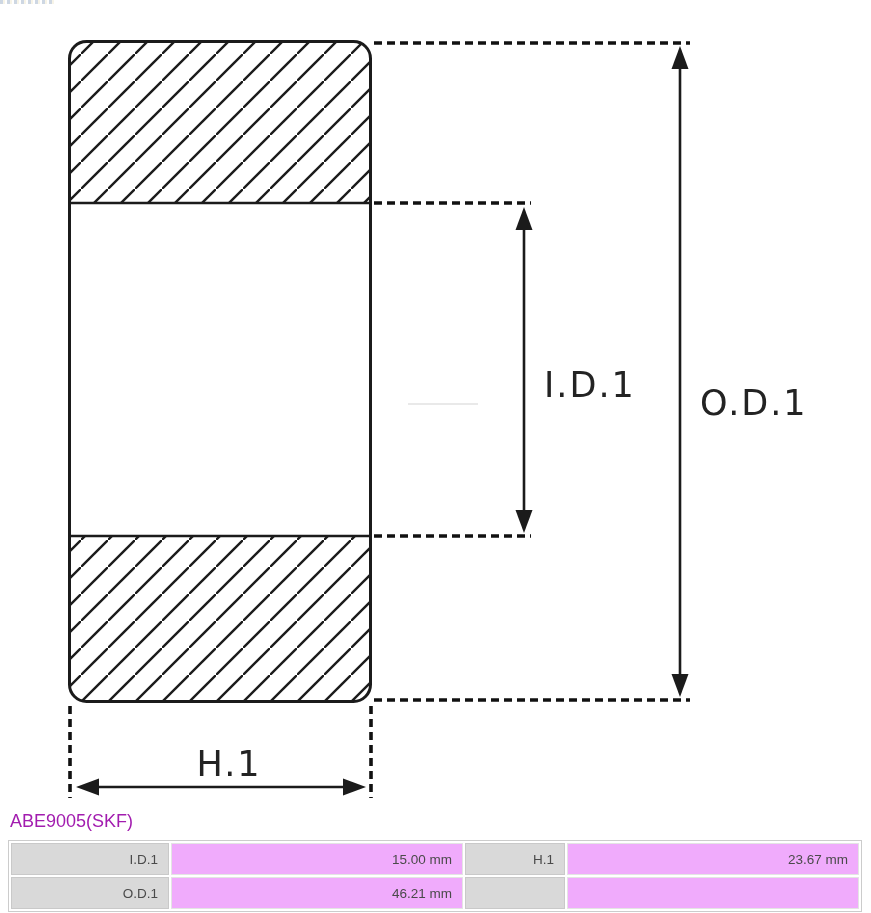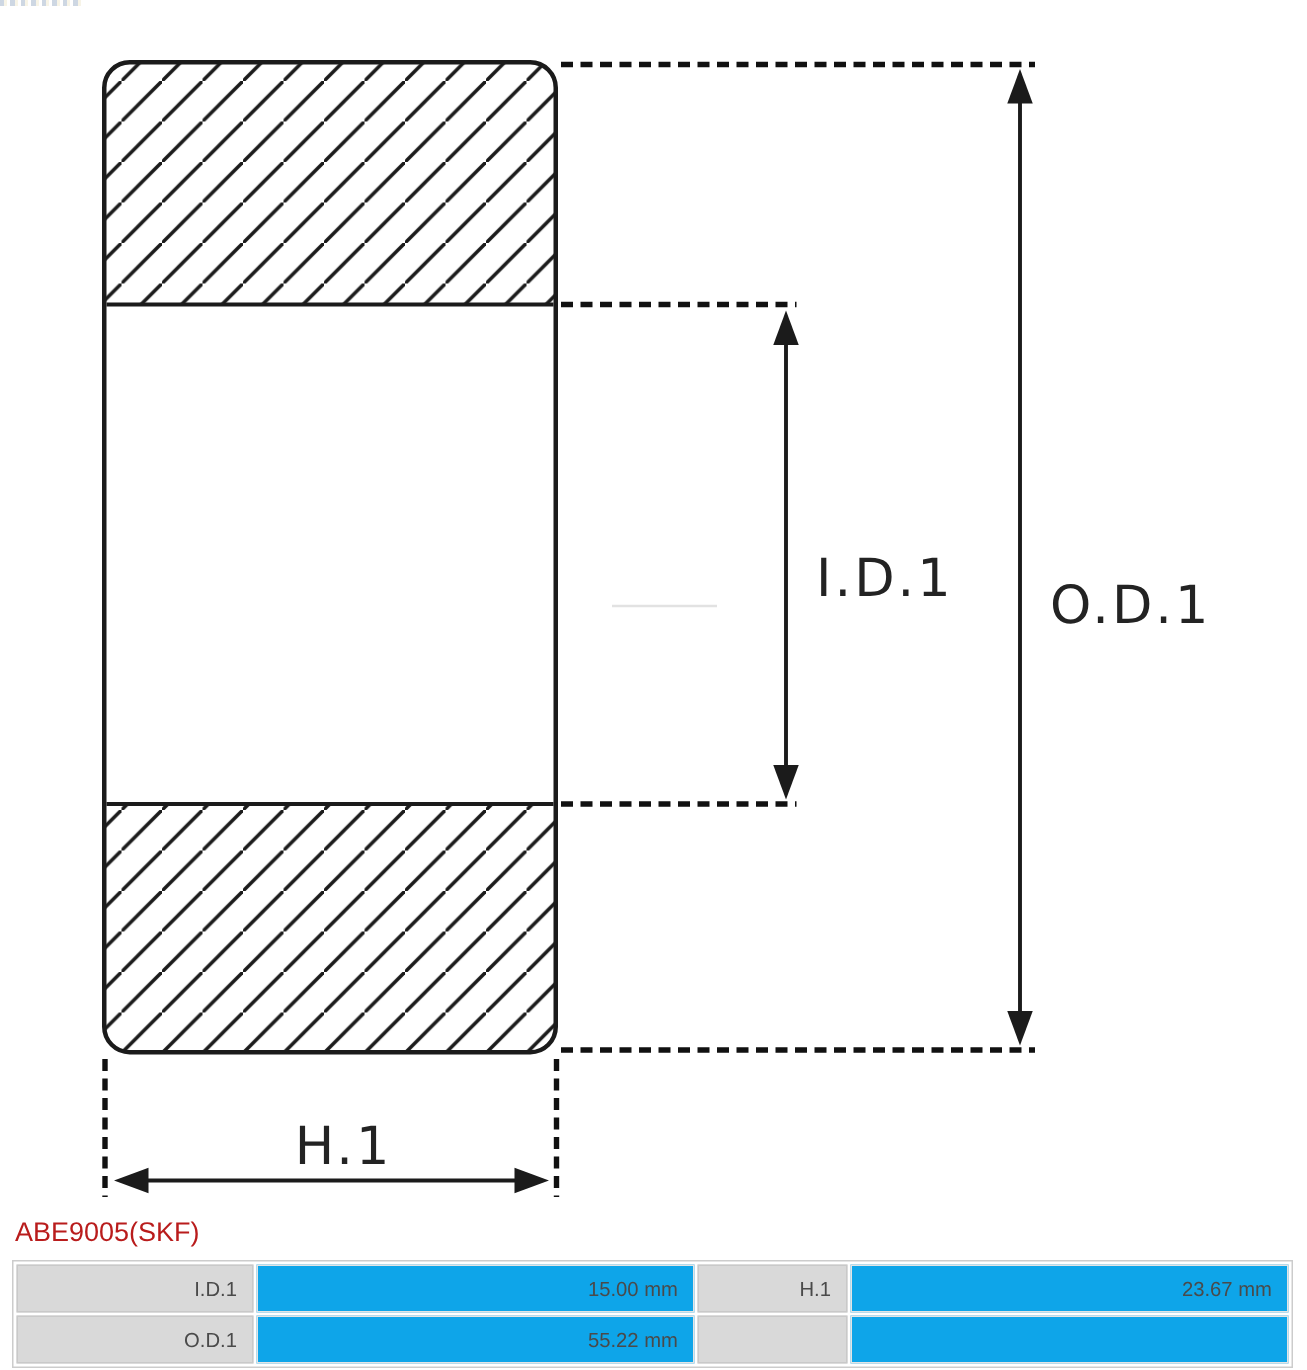--- a/index.html
+++ b/index.html
@@ -18,39 +18,39 @@
   .dim-label{
     font-family:"DejaVu Sans", sans-serif;
     font-size:35px;
     letter-spacing:2px;
     fill:#232323;
     font-weight:400;
   }
 
   .part-title{
     position:absolute; left:10px; top:811px;
-    font-size:18px; color:#b91c1c;
+    font-size:18px; color:#a21caf;
     font-family:"Liberation Sans", sans-serif;
     text-decoration:none; cursor:pointer;
   }
 
   .spec-table{
     position:absolute; left:8px; top:840px; width:854px;
     border-collapse:separate; border-spacing:2px;
     border:1px solid #cccccc;
     table-layout:fixed;
     font-size:13.5px; color:#4a4a4a;
   }
   .spec-table td{
     height:26px; padding:2px 10px;
     text-align:right; vertical-align:middle;
     white-space:nowrap; overflow:hidden;
   }
   .spec-table td.lbl{ background:#d9d9d9; border:1px solid #c9c9c9; }
-  .spec-table td.val{ background:#0ea5e9; border:1px solid #e4e4e4; }
+  .spec-table td.val{ background:#f0abfc; border:1px solid #e4e4e4; }
 </style>
 </head>
 <body>
 
 <div class="stage">
 
   <div class="top-artifact"></div>
 
   <svg class="drawing" width="871" height="810" viewBox="0 0 871 810">
     <defs>
@@ -117,20 +117,20 @@
     </colgroup>
     <tbody>
       <tr>
         <td class="lbl">I.D.1</td>
         <td class="val">15.00 mm</td>
         <td class="lbl">H.1</td>
         <td class="val">23.67 mm</td>
       </tr>
       <tr>
         <td class="lbl">O.D.1</td>
-        <td class="val">55.22 mm</td>
+        <td class="val">46.21 mm</td>
         <td class="lbl"></td>
         <td class="val"></td>
       </tr>
     </tbody>
   </table>
 
 </div>
 
 </body></html>

